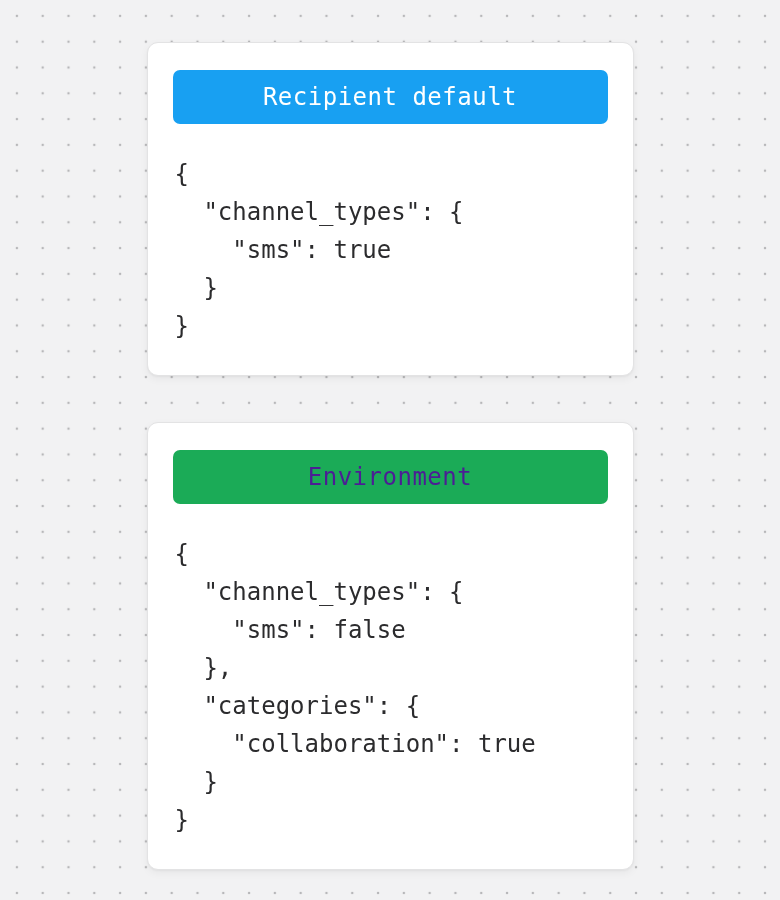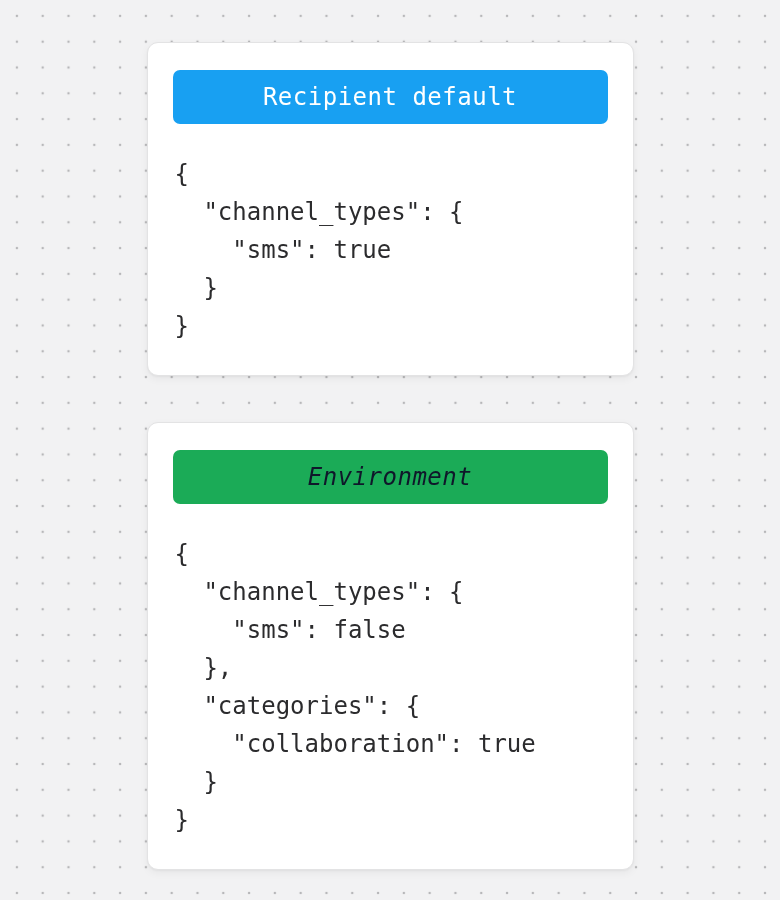--- a/index.html
+++ b/index.html
@@ -62,21 +62,21 @@
   <div class="card">
     <div class="card-header" style="background-color: rgb(24, 160, 242); color: rgb(255, 255, 255);">Recipient default</div>
     <pre class="code">{
   "channel_types": {
     "sms": true
   }
 }</pre>
   </div>
 
   <div class="card">
-    <div class="card-header" style="background-color: rgb(27, 171, 87); color: #0f172a; font-style: italic;">Environment</div>
+    <div class="card-header" style="background-color: rgb(27, 171, 87); color: #4c1d95;">Environment</div>
     <pre class="code">{
   "channel_types": {
     "sms": false
   },
   "categories": {
     "collaboration": true
   }
 }</pre>
   </div>
 

